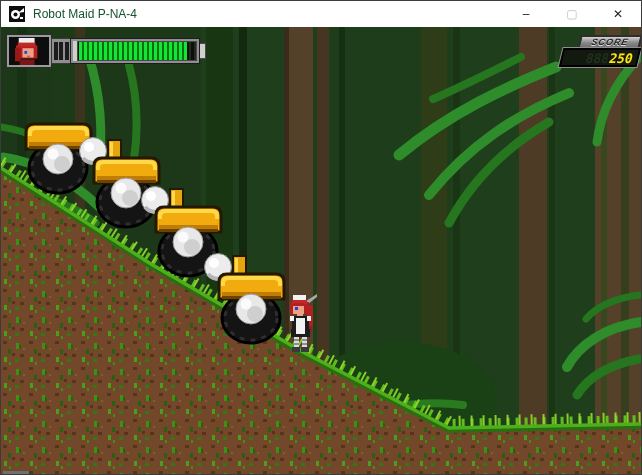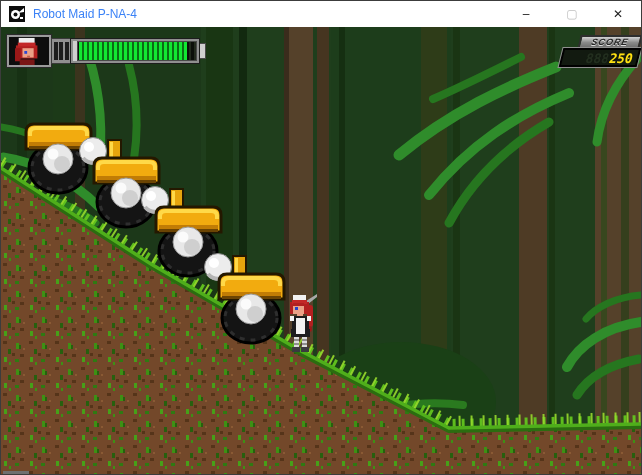--- a/index.html
+++ b/index.html
@@ -2,21 +2,21 @@
 <html><head>
 <meta charset="utf-8">
 <style>
   * { margin:0; padding:0; box-sizing:border-box; }
   body { font-family:"Liberation Sans", sans-serif; background:#222; }
   .window { position:relative; width:642px; height:475px; background:#000; overflow:hidden; border:1px solid #3c3c3c; }
 
   
   .titlebar { position:absolute; left:0; top:0; width:100%; height:26px; background:#ffffff; display:flex; align-items:center; }
   .titlebar .appicon { width:16px; height:16px; margin:0 8px 0 8px; flex:0 0 auto; }
-  .titlebar .title { font-size:12px; color:#3b82f6; flex:1 1 auto; white-space:nowrap; }
+  .titlebar .title { font-size:12px; color:#14532d; flex:1 1 auto; white-space:nowrap; }
   .winbtns { display:flex; height:26px; flex:0 0 auto; }
   .winbtn { width:46px; height:26px; display:flex; align-items:center; justify-content:center; font-size:12px; color:#222; cursor:default; }
   .winbtn.max { color:#c0c0c0; }
 
   
   .game { position:absolute; left:0; top:26px; width:642px; height:449px; overflow:hidden; background:#1f3e1c; }
   .game svg.scene { position:absolute; left:0; top:0; }
 
   
   .hud-health { position:absolute; left:6px; top:8px; width:208px; height:32px; display:flex; align-items:center; }

